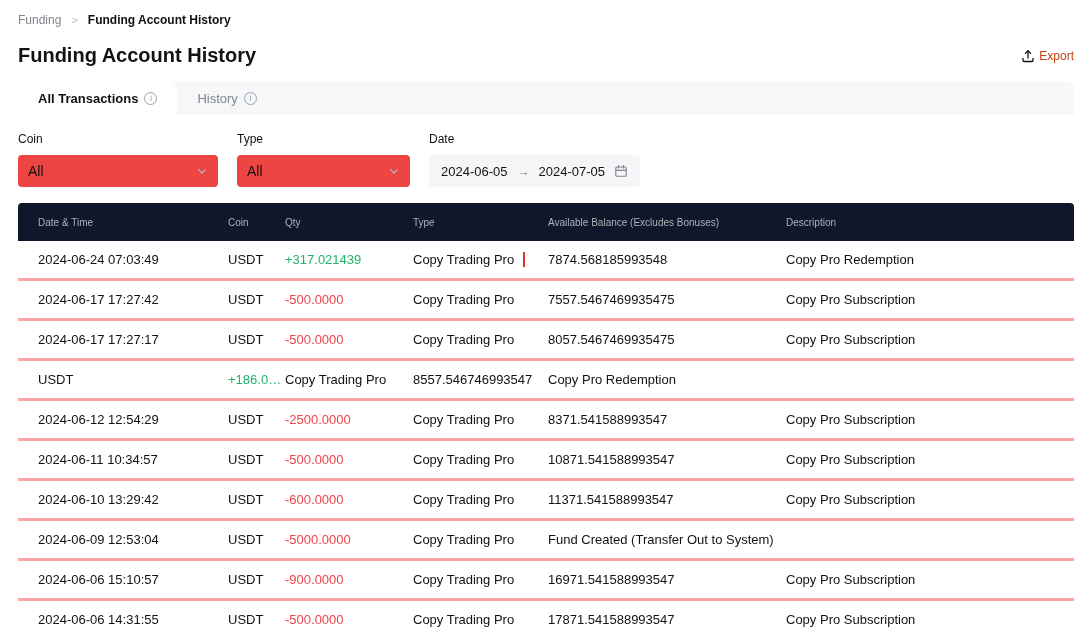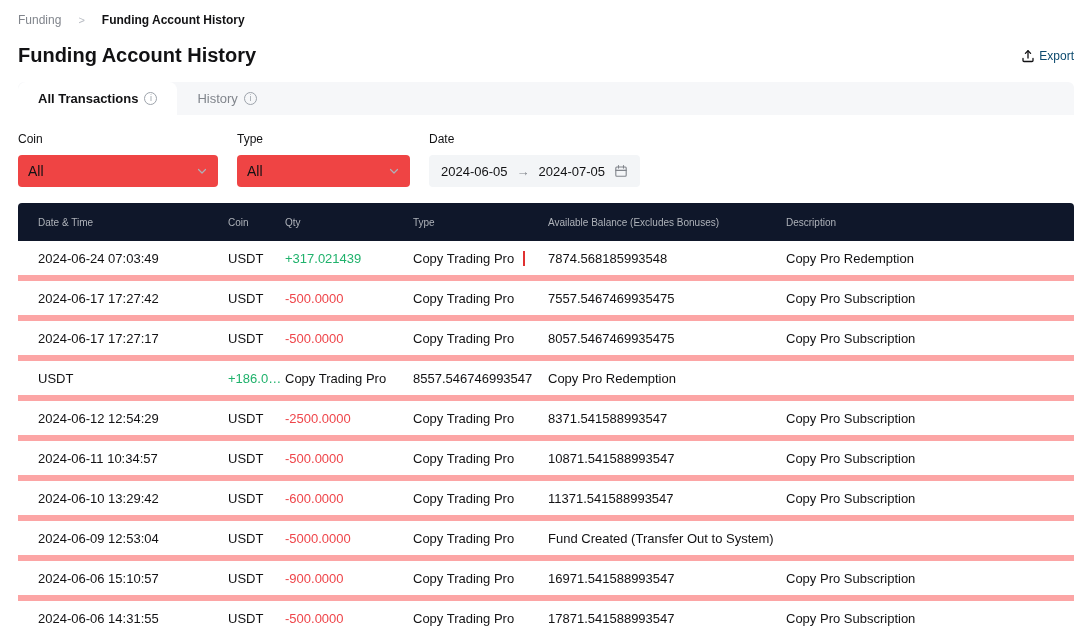--- a/index.html
+++ b/index.html
@@ -3,30 +3,30 @@
 <meta charset="utf-8">
 <style>
   * { box-sizing: border-box; }
   html,body { margin:0; padding:0; }
   body {
     width:1092px; height:635px; overflow:hidden;
     font-family:"Liberation Sans", sans-serif;
     background:#ffffff; color:#121214;
   }
   
-  .breadcrumb { display:flex; align-items:center; gap:17px; padding:13px 18px 0; font-size:12px; }
+  .breadcrumb { display:flex; align-items:center; gap:10px; padding:13px 18px 0; font-size:12px; }
   .crumb-root { color:#81858c; cursor:pointer; }
   .crumb-sep  { color:#b7bbc2; font-size:11px; }
   .crumb-current { color:#121214; font-weight:700; }
 
   
   .title-row { display:flex; justify-content:space-between; align-items:center; padding:17px 18px 15px; }
   .page-title { margin:0; font-size:20px; font-weight:700; color:#121214; }
   .export-btn { display:flex; align-items:center; gap:4px; background:none; border:none; padding:0;
-                font-family:inherit; font-size:12px; color:#0c4a6e; cursor:pointer; }
+                font-family:inherit; font-size:12px; color:#c2410c; cursor:pointer; }
   .export-btn svg { display:block; }
 
   
   .tabs { display:flex; margin:0 18px; background:#f6f7f9; border-radius:6px 6px 0 0; }
   .tab { display:flex; align-items:center; gap:6px; padding:9px 20px; font-size:13px;
          color:#81858c; cursor:pointer; white-space:nowrap; }
   .tab.active { background:#ffffff; border-radius:8px 8px 0 0; color:#121214; font-weight:700; }
   .info-icon { width:13px; height:13px; border:1px solid #9da3ab; color:#9da3ab; border-radius:50%;
                font-size:9px; line-height:1; display:inline-flex; align-items:center; justify-content:center;
                font-style:normal; font-weight:400; }
@@ -46,21 +46,21 @@
 
   
   .table { margin:4px 18px 0; }
   .thead, .row {
     display:grid;
     grid-template-columns:190px 57px 128px 135px 238px 1fr;
     padding:0 20px; align-items:center;
   }
   .thead { height:38px; background:#0f172a; border-radius:4px 4px 0 0;
            font-size:10px; color:#aeb2b9; }
-  .row { height:40px; font-size:13px; border-bottom:6px solid #fca5a5; background:#fff; }
+  .row { height:40px; font-size:13px; border-bottom:3px solid #fca5a5; background:#fff; }
   .cell { white-space:nowrap; overflow:hidden; text-overflow:ellipsis; }
   .positive { color:var(--green,#20b26c); }
   .negative { color:var(--red,#ef454a); }
   .hl { display:inline-block; border:2px solid var(--hl,#e03131); border-radius:4px;
         padding:4px 9px; margin:-6px -11px; }
 </style>
 </head>
 <body>
 
 <div class="breadcrumb">

